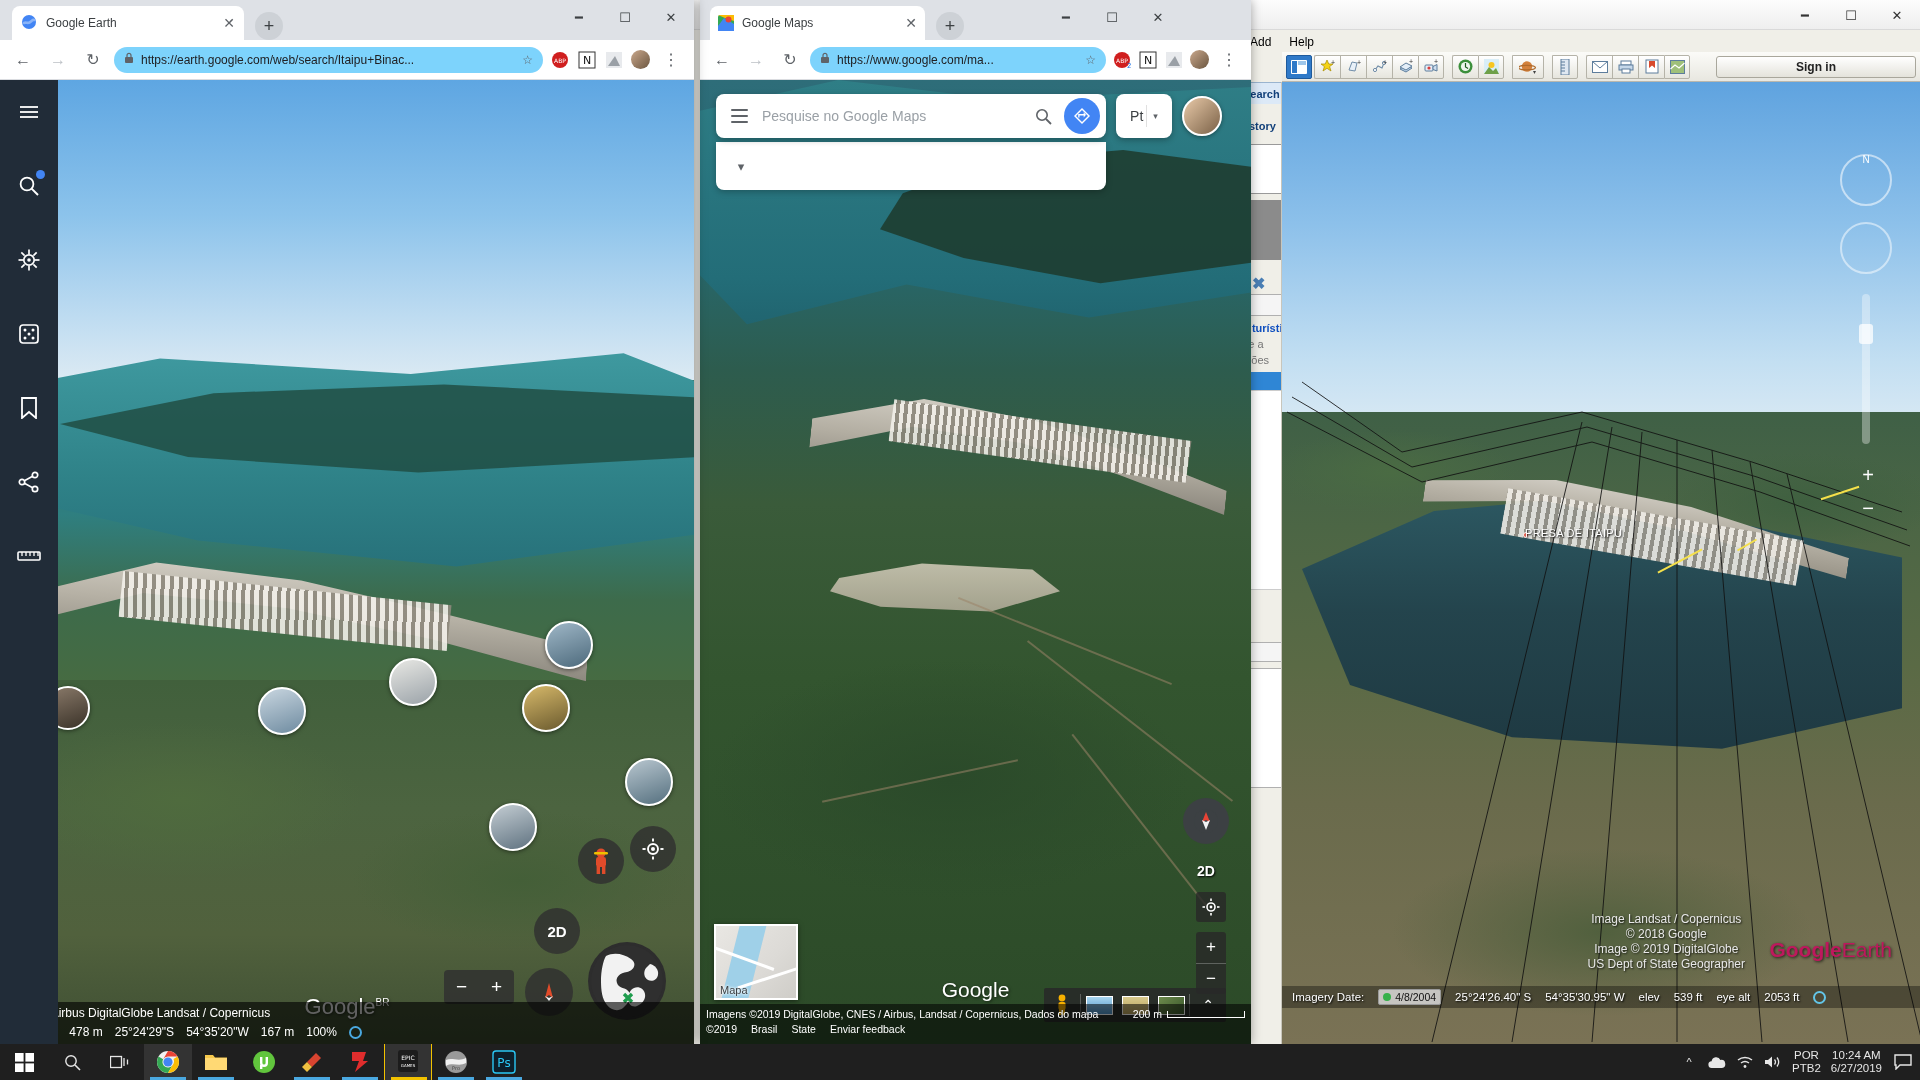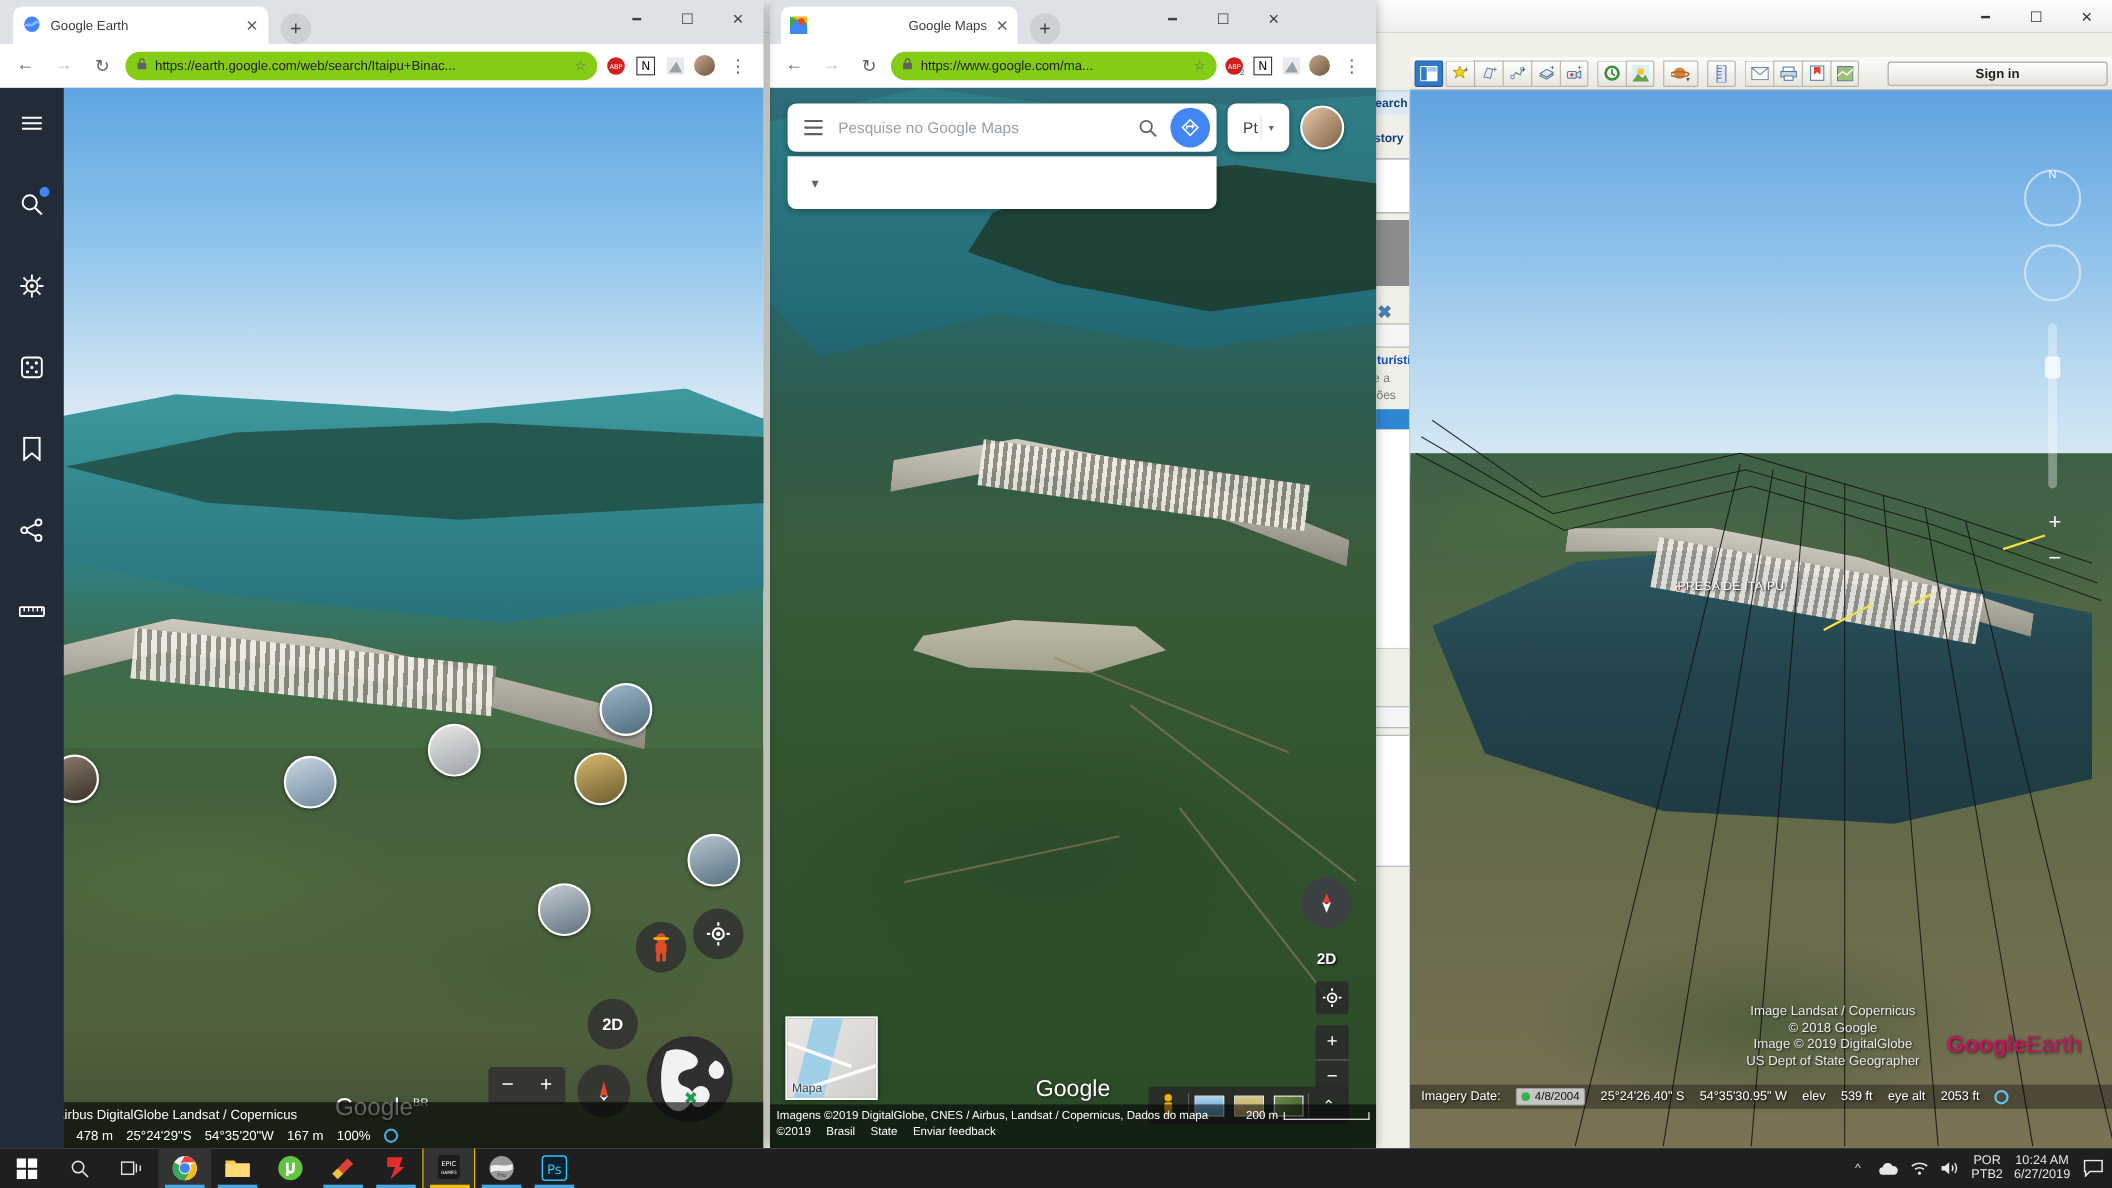--- a/index.html
+++ b/index.html
@@ -186,21 +186,21 @@
   }
   .gep-imagery-chip .dot { width:8px;height:8px;border-radius:50%;background:#35b14a; }
   .gep-status-eye { width:13px;height:13px;border-radius:50%;border:2px solid #63c5e8; }
 
   
   .maps-window {
     position:absolute;left:700px;top:0;width:551px;height:1044px;
     background:#dee1e6;box-shadow:0 0 10px rgba(0,0,0,.35);
   }
   .maps-tabstrip {
-    position:absolute;left:0;top:0;width:481px;height:40px;background:#dee1e6;text-align:right;
+    position:absolute;left:0;top:0;width:481px;height:40px;background:#dee1e6;
   }
   .chrome-tab {
     position:absolute;left:10px;top:6px;width:215px;height:34px;
     background:#fff;border-radius:8px 8px 0 0;
     display:flex;align-items:center;padding:0 8px;gap:8px;font-size:12px;color:#3c4043;
   }
   .chrome-tab .favicon { width:16px;height:16px;flex:none; }
   .chrome-tab .ttl { flex:1;overflow:hidden;white-space:nowrap;text-overflow:ellipsis; }
   .chrome-tab .tabx { color:#5f6368;font-size:14px;line-height:1; }
   .chrome-newtab {
@@ -211,21 +211,21 @@
   .chrome-wc { position:absolute;right:0;top:0;height:34px;display:flex; }
   .chrome-wc div { width:46px;height:34px;display:flex;align-items:center;justify-content:center;font-size:13px;color:#3c4043; }
   .maps-toolbar {
     position:absolute;left:0;top:40px;width:551px;height:40px;background:#fff;
     display:flex;align-items:center;gap:6px;padding:0 8px;
     border-bottom:1px solid #dadce0;
   }
   .navbtn { width:28px;height:28px;display:flex;align-items:center;justify-content:center;color:#5f6368;font-size:16px;flex:none; }
   .navbtn.dim { color:#bdc1c6; }
   .omnibox {
-    flex:1;height:26px;background:#84cc16;border-radius:13px;
+    flex:1;height:26px;background:#7dd3fc;border-radius:13px;
     display:flex;align-items:center;gap:7px;padding:0 10px;font-size:12px;color:#202124;
     min-width:0;
   }
   .omnibox .urltxt { overflow:hidden;white-space:nowrap;text-overflow:ellipsis; }
   .ext-icon { width:20px;height:20px;flex:none;display:flex;align-items:center;justify-content:center;font-size:11px; }
   .avatar-sm { width:19px;height:19px;border-radius:50%;flex:none;
     background:linear-gradient(135deg,#caa88c,#6b5640); }
   .maps-content { position:absolute;left:0;top:80px;width:551px;height:964px;overflow:hidden;padding-left:44px; }
   .maps-sat {
     position:absolute;inset:0;
@@ -485,20 +485,24 @@
   <div class="gep-window">
 
     <div class="gep-titlebar">
       <div class="gep-wincontrols">
         <div>━</div>
         <div>☐</div>
         <div>✕</div>
       </div>
     </div>
 
+    <div class="gep-menubar">
+      <span>Add</span>
+      <span>Help</span>
+    </div>
 
     <div class="gep-toolbar">
       <div class="gep-tb-btn" style="background:#2f79c8;border-color:#1e5a9c">
         <svg width="16" height="14" viewBox="0 0 16 14">
             <rect x="0" y="0" width="16" height="14" fill="#fff" rx="1"></rect>
             <rect x="1" y="1" width="5" height="12" fill="#2f79c8"></rect>
             <rect x="7" y="1" width="8" height="4" fill="#9ec6ea"></rect>
           </svg>
       </div>
       <div class="gep-tb-group">

